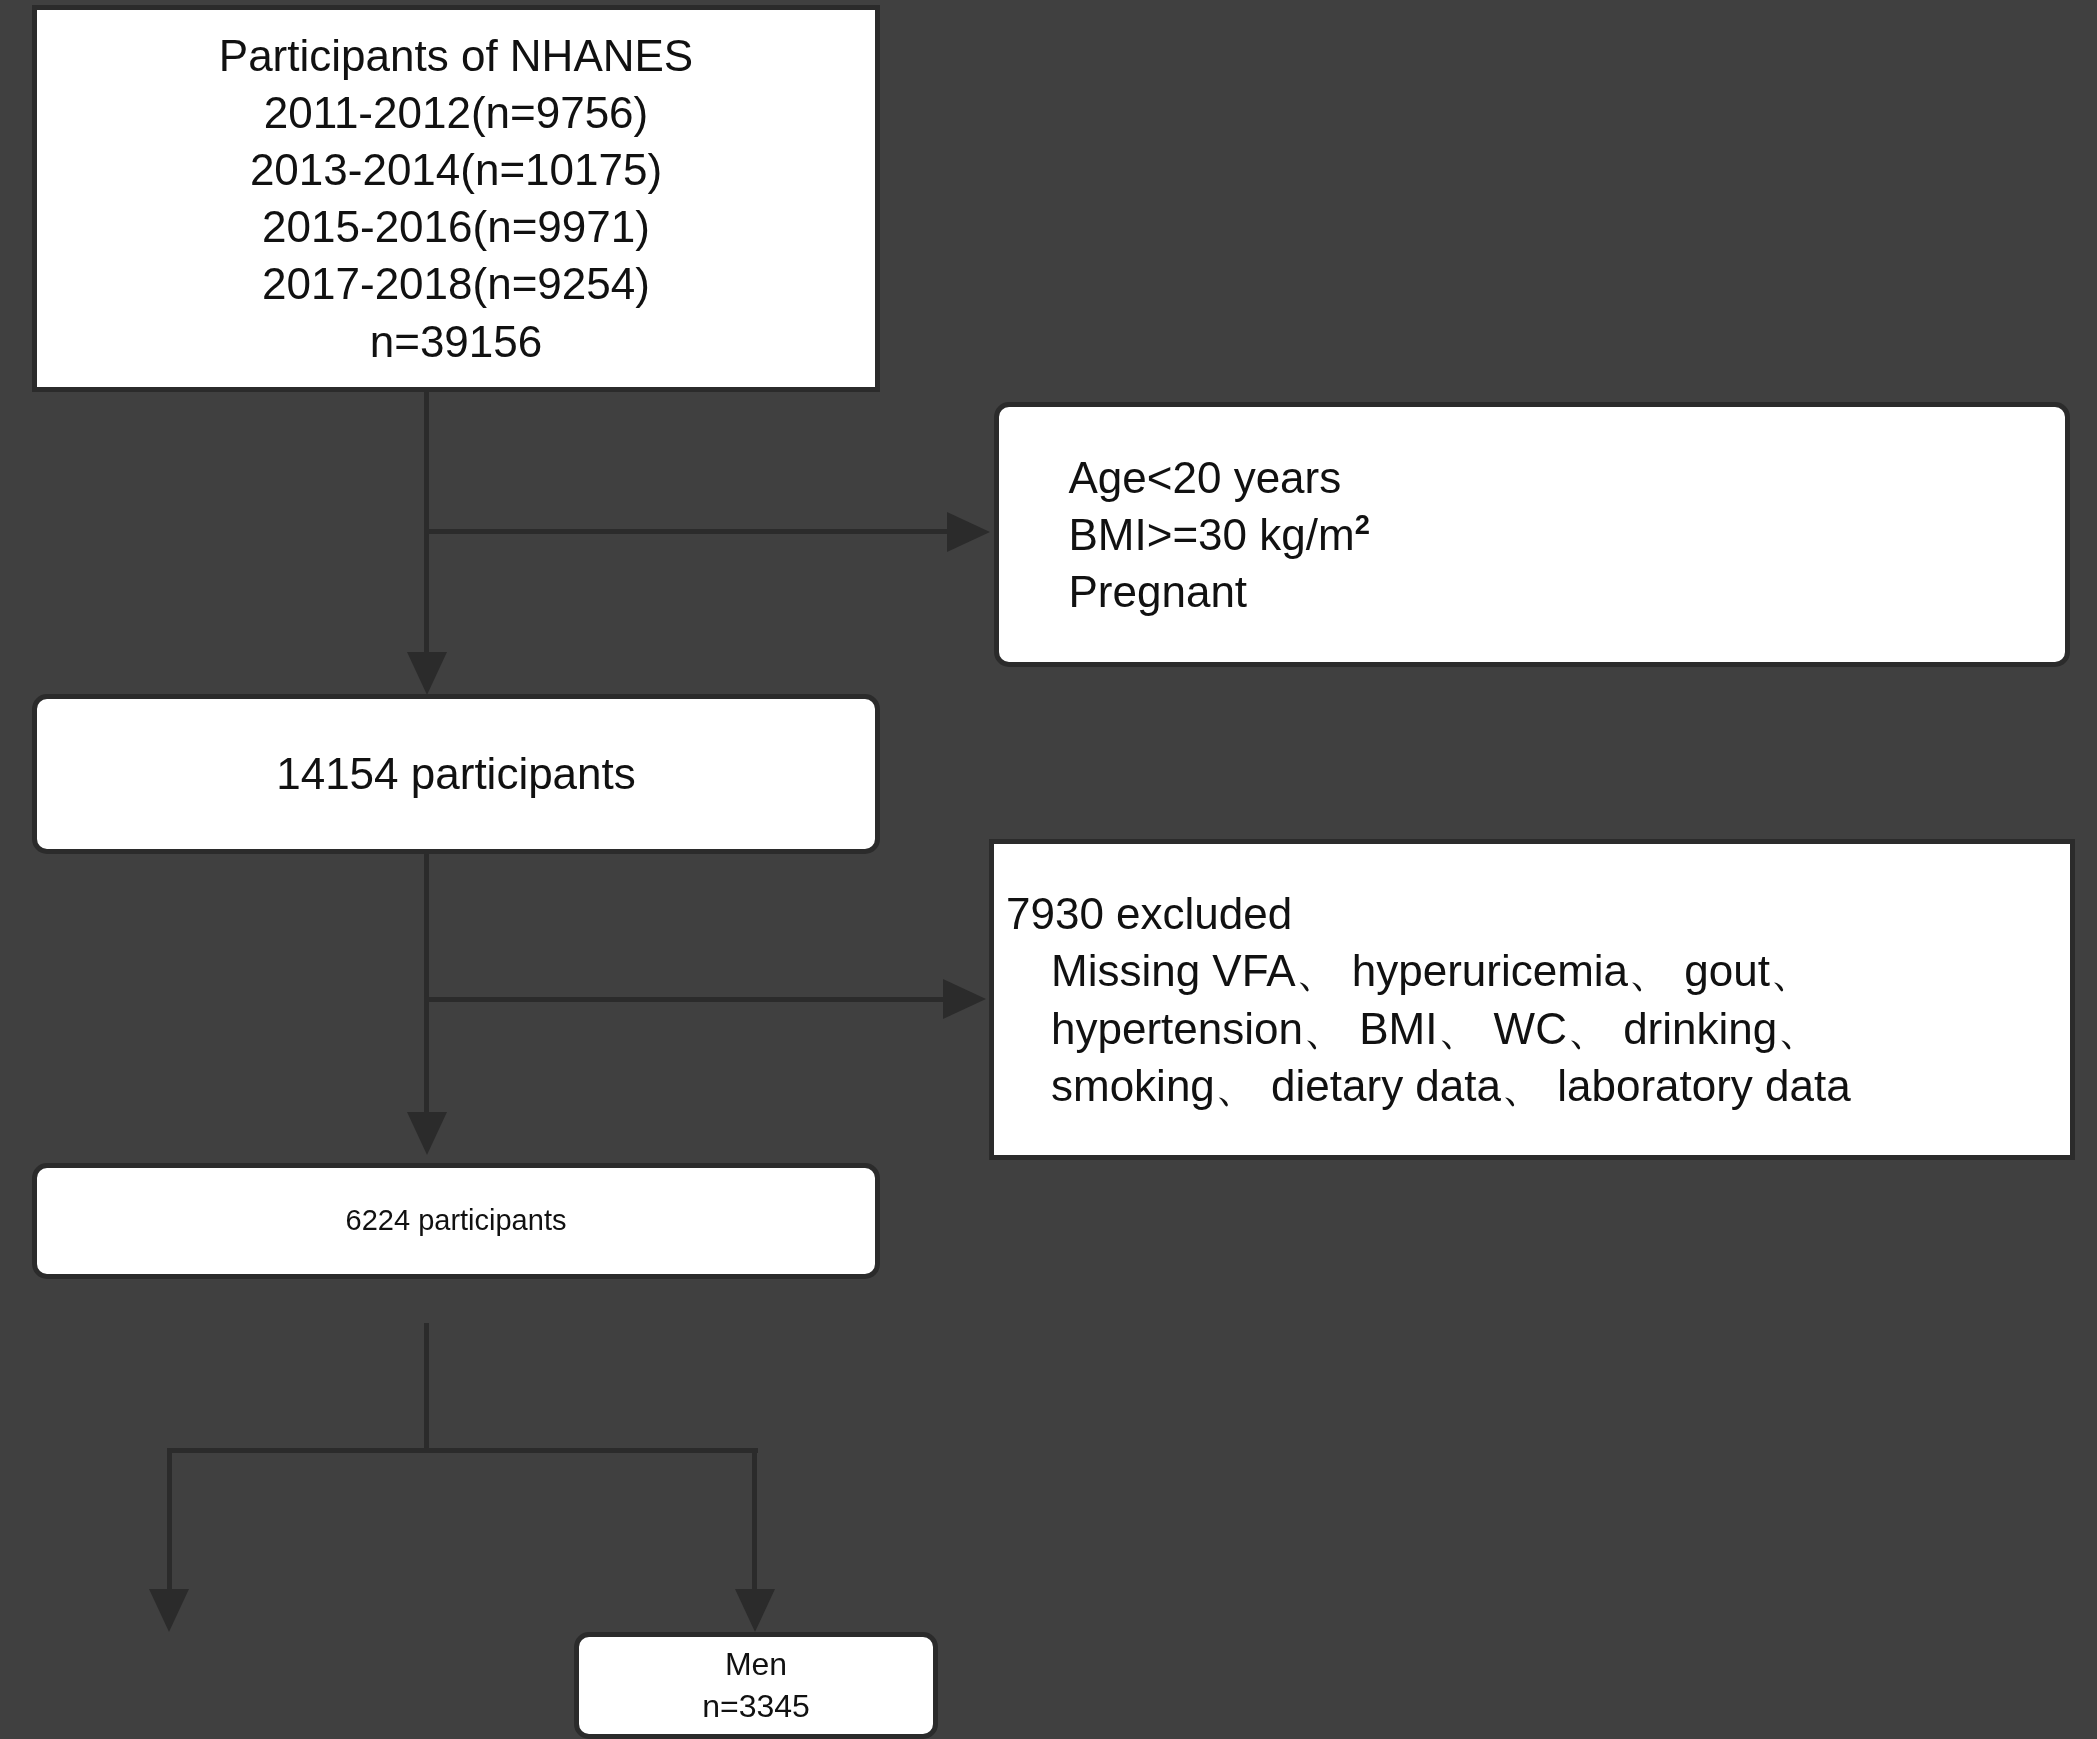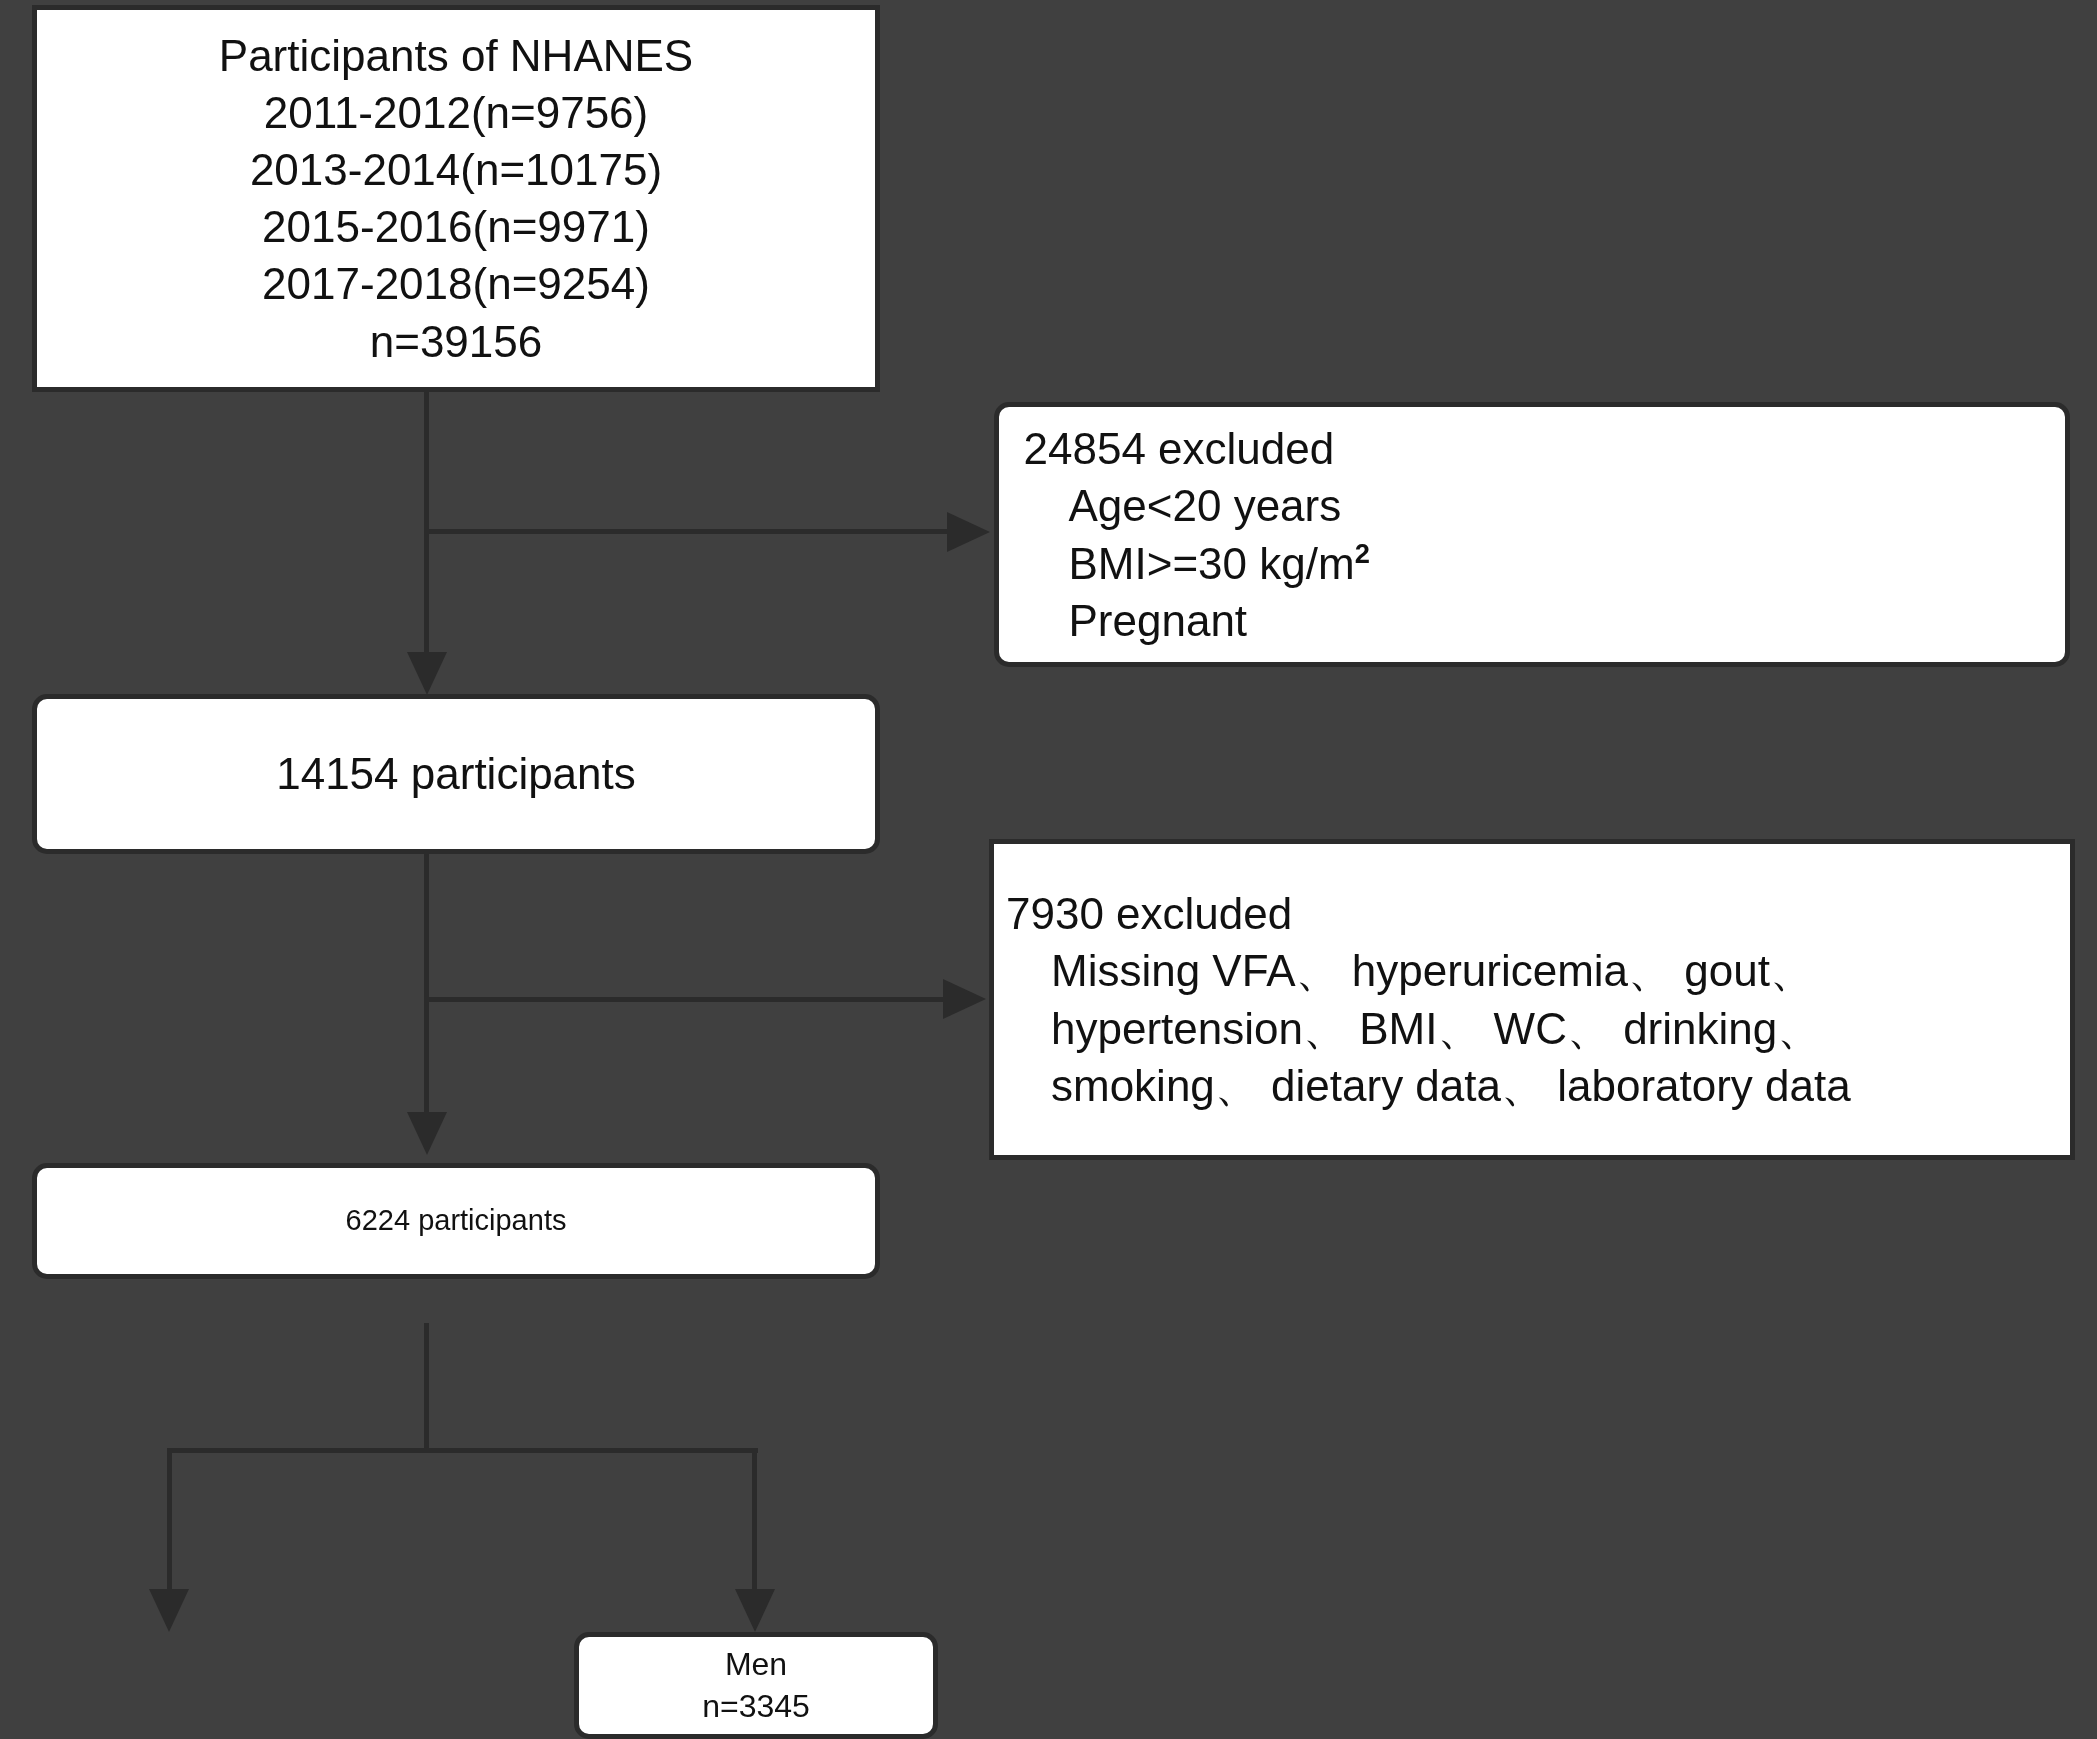--- a/index.html
+++ b/index.html
@@ -113,21 +113,20 @@
     <span class="node-line">n=39156</span>
   </div>
 
   <div class="vline" style="left:424px; top:392px; height:268px;"></div>
   <div class="arrow-down" style="left:407px; top:652px;"></div>
 
   <div class="hline" style="left:424px; top:529px; width:525px;"></div>
   <div class="arrow-right" style="left:947px; top:512px;"></div>
 
   <div class="node rounded left" id="node-excl-1">
-    <span class="excl-head">24854 excluded</span>
     <span class="excl-item">Age&lt;20 years</span>
     <span class="excl-item"><span>BMI&gt;=30 kg/m</span><sup>2</sup></span>
     <span class="excl-item">Pregnant</span>
   </div>
 
   <div class="node rounded center" id="node-stage-1">
     <span class="node-line">14154 participants</span>
   </div>
 
   <div class="vline" style="left:424px; top:854px; height:263px;"></div>

